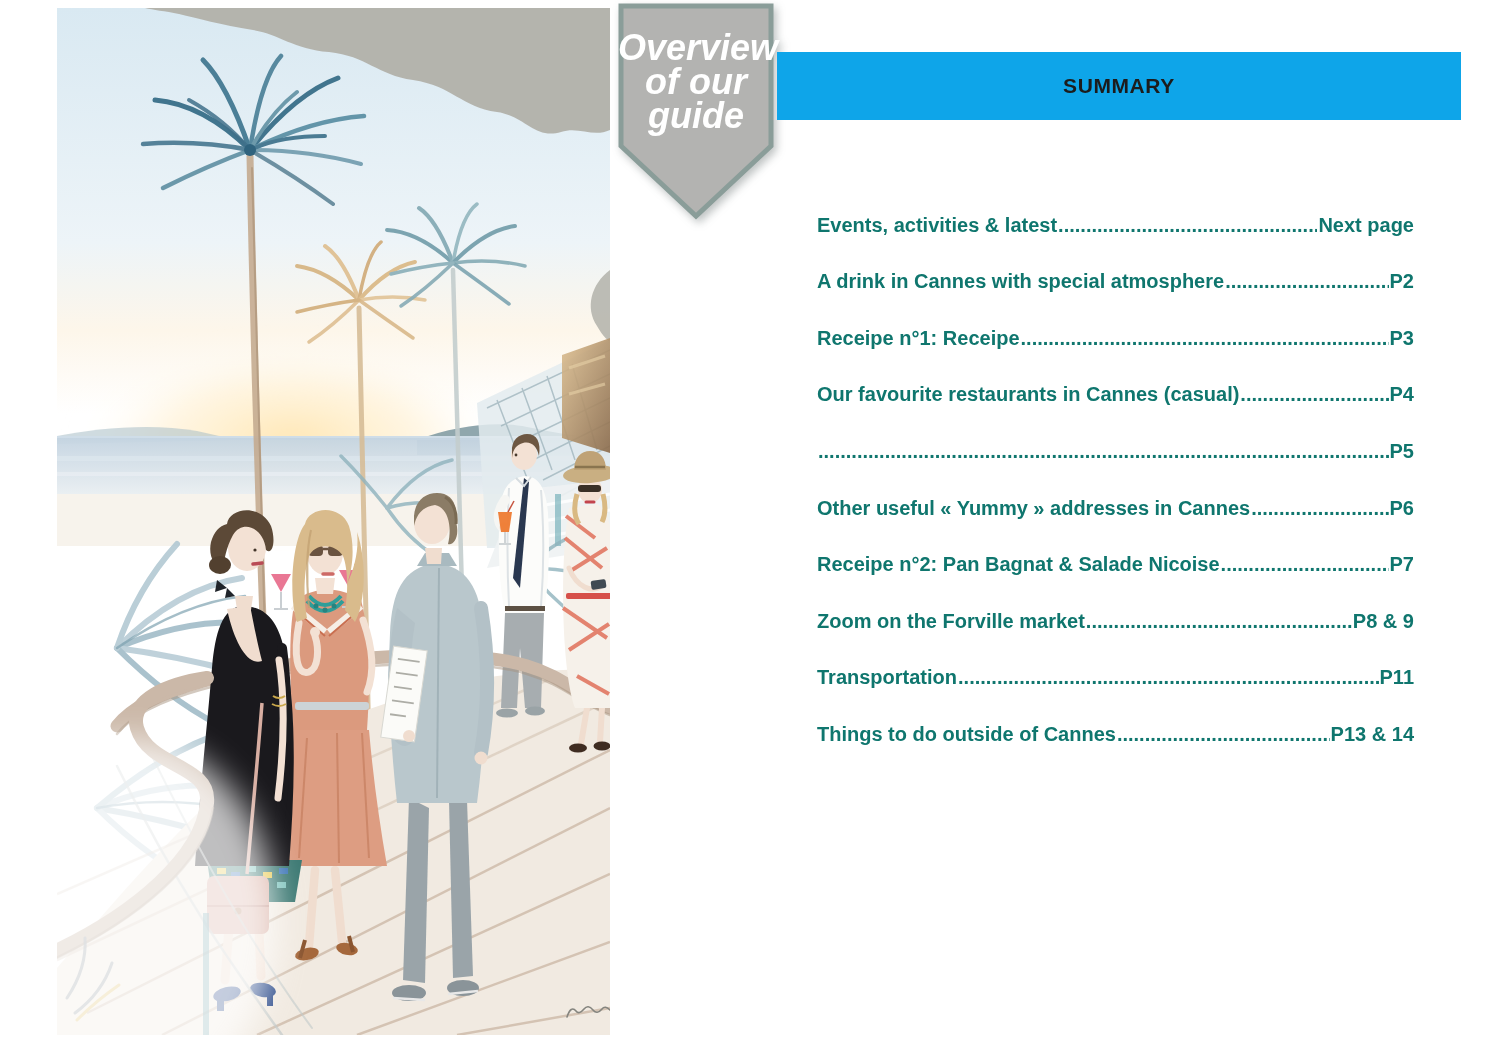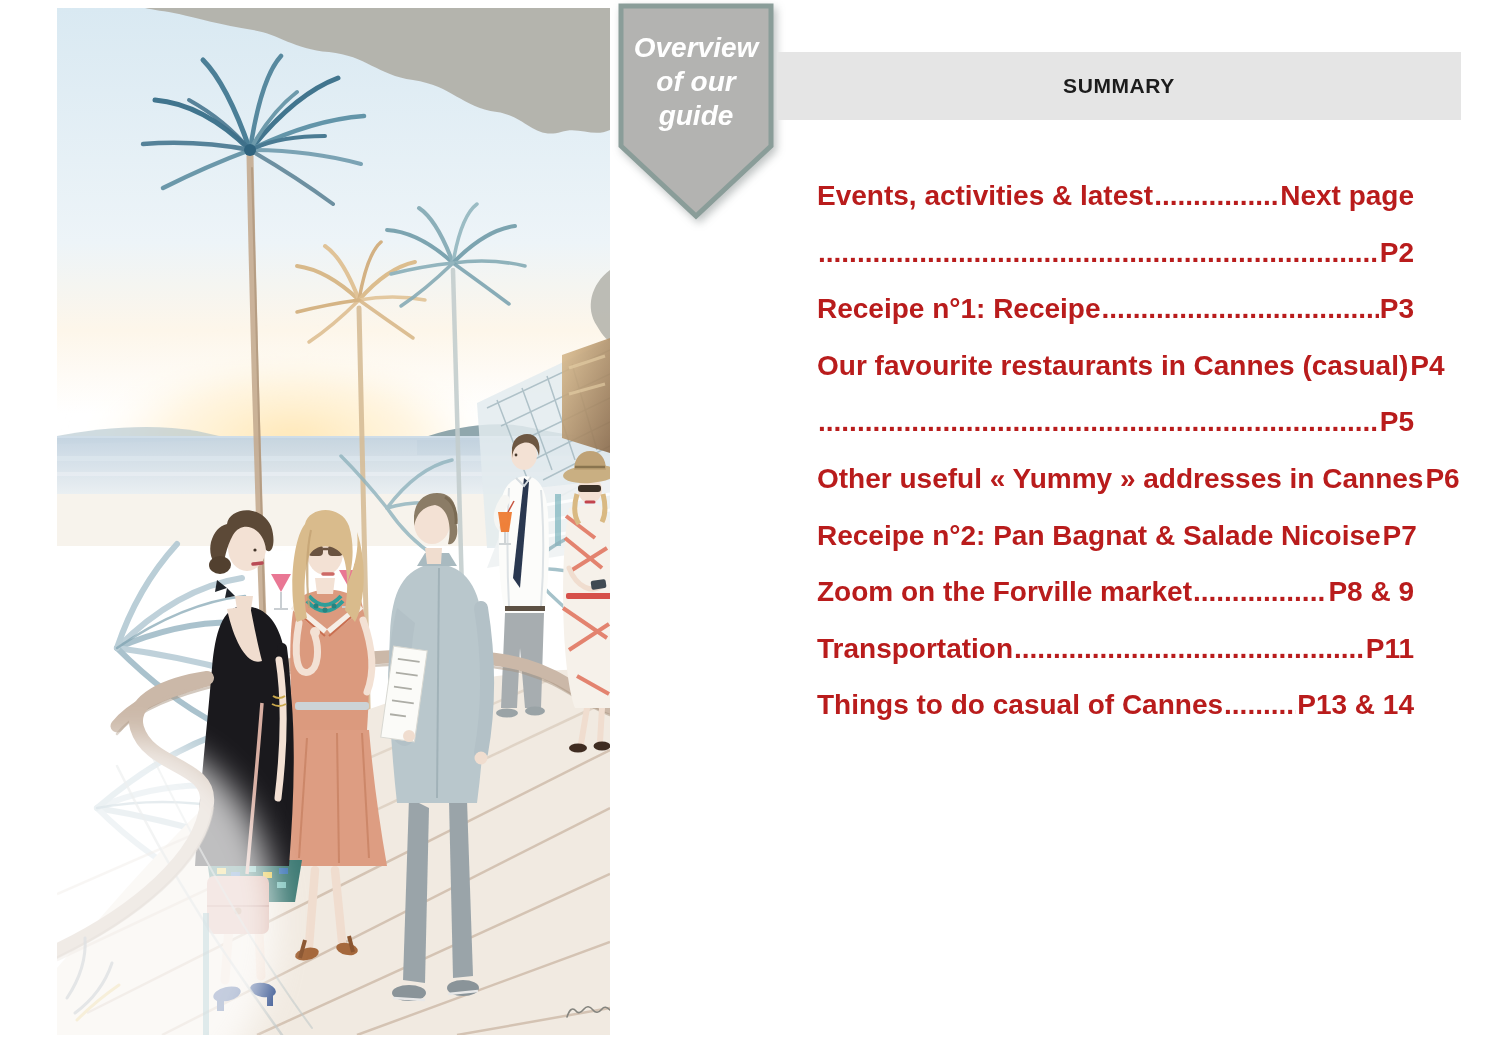--- a/index.html
+++ b/index.html
@@ -8,30 +8,30 @@
 
   
   .illu{position:absolute;left:57px;top:8px;width:553px;height:1027px;}
   .illu svg{display:block;width:100%;height:100%;}
 
   
   .pennant{position:absolute;left:618px;top:3px;width:156px;height:218px;
            filter:drop-shadow(3px 4px 4px rgba(70,80,80,.35));}
   .pennant svg{position:absolute;left:0;top:0;width:156px;height:218px;}
   .pennant .txt{position:absolute;left:0;right:0;top:28px;text-align:center;
-                font-weight:bold;font-style:italic;font-size:28px;line-height:34px;color:#ffffff;}
+                font-weight:bold;font-style:italic;font-size:36px;line-height:34px;color:#ffffff;}
 
   
-  .summary{position:absolute;left:777px;top:52px;width:684px;height:68px;background:#e5e5e5;
+  .summary{position:absolute;left:777px;top:52px;width:684px;height:68px;background:#0ea5e9;
            display:flex;align-items:center;justify-content:center;}
   .summary .t{font-size:21px;font-weight:bold;color:#1c1c1c;letter-spacing:.6px;}
 
   
   .toc{position:absolute;left:817px;top:180px;width:597px;}
-  .toc-row{display:flex;align-items:flex-start;height:56.6px;font-size:28px;font-weight:bold;color:#b91c1c;}
+  .toc-row{display:flex;align-items:flex-end;height:56.6px;font-size:20px;font-weight:bold;color:#0f766e;}
   .toc-label{white-space:nowrap;}
   .toc-dots{flex:1 1 auto;overflow:hidden;white-space:nowrap;margin:0 1px;}
   .toc-dots::after{content:"..........................................................................................................................................................................................";}
   .toc-page{white-space:nowrap;}
 </style>
 </head>
 <body>
 
 <div class="canvas">
 
@@ -377,20 +377,21 @@
     <div class="t">SUMMARY</div>
   </div>
 
   <div class="toc">
       <div class="toc-row">
       <span class="toc-label">Events, activities &amp; latest</span>
       <span class="toc-dots"></span>
       <span class="toc-page">Next page</span>
     </div>
       <div class="toc-row">
+      <span class="toc-label">A drink in Cannes with special atmosphere</span>
       <span class="toc-dots"></span>
       <span class="toc-page">P2</span>
     </div>
       <div class="toc-row">
       <span class="toc-label">Receipe n°1: Receipe</span>
       <span class="toc-dots"></span>
       <span class="toc-page">P3</span>
     </div>
       <div class="toc-row">
       <span class="toc-label">Our favourite restaurants in Cannes (casual)</span>
@@ -415,19 +416,19 @@
       <span class="toc-label">Zoom on the Forville market</span>
       <span class="toc-dots"></span>
       <span class="toc-page">P8 &amp; 9</span>
     </div>
       <div class="toc-row">
       <span class="toc-label">Transportation</span>
       <span class="toc-dots"></span>
       <span class="toc-page">P11</span>
     </div>
       <div class="toc-row">
-      <span class="toc-label">Things to do casual of Cannes</span>
+      <span class="toc-label">Things to do outside of Cannes</span>
       <span class="toc-dots"></span>
       <span class="toc-page">P13 &amp; 14</span>
     </div>
     </div>
 
 </div>
 
 </body></html>

